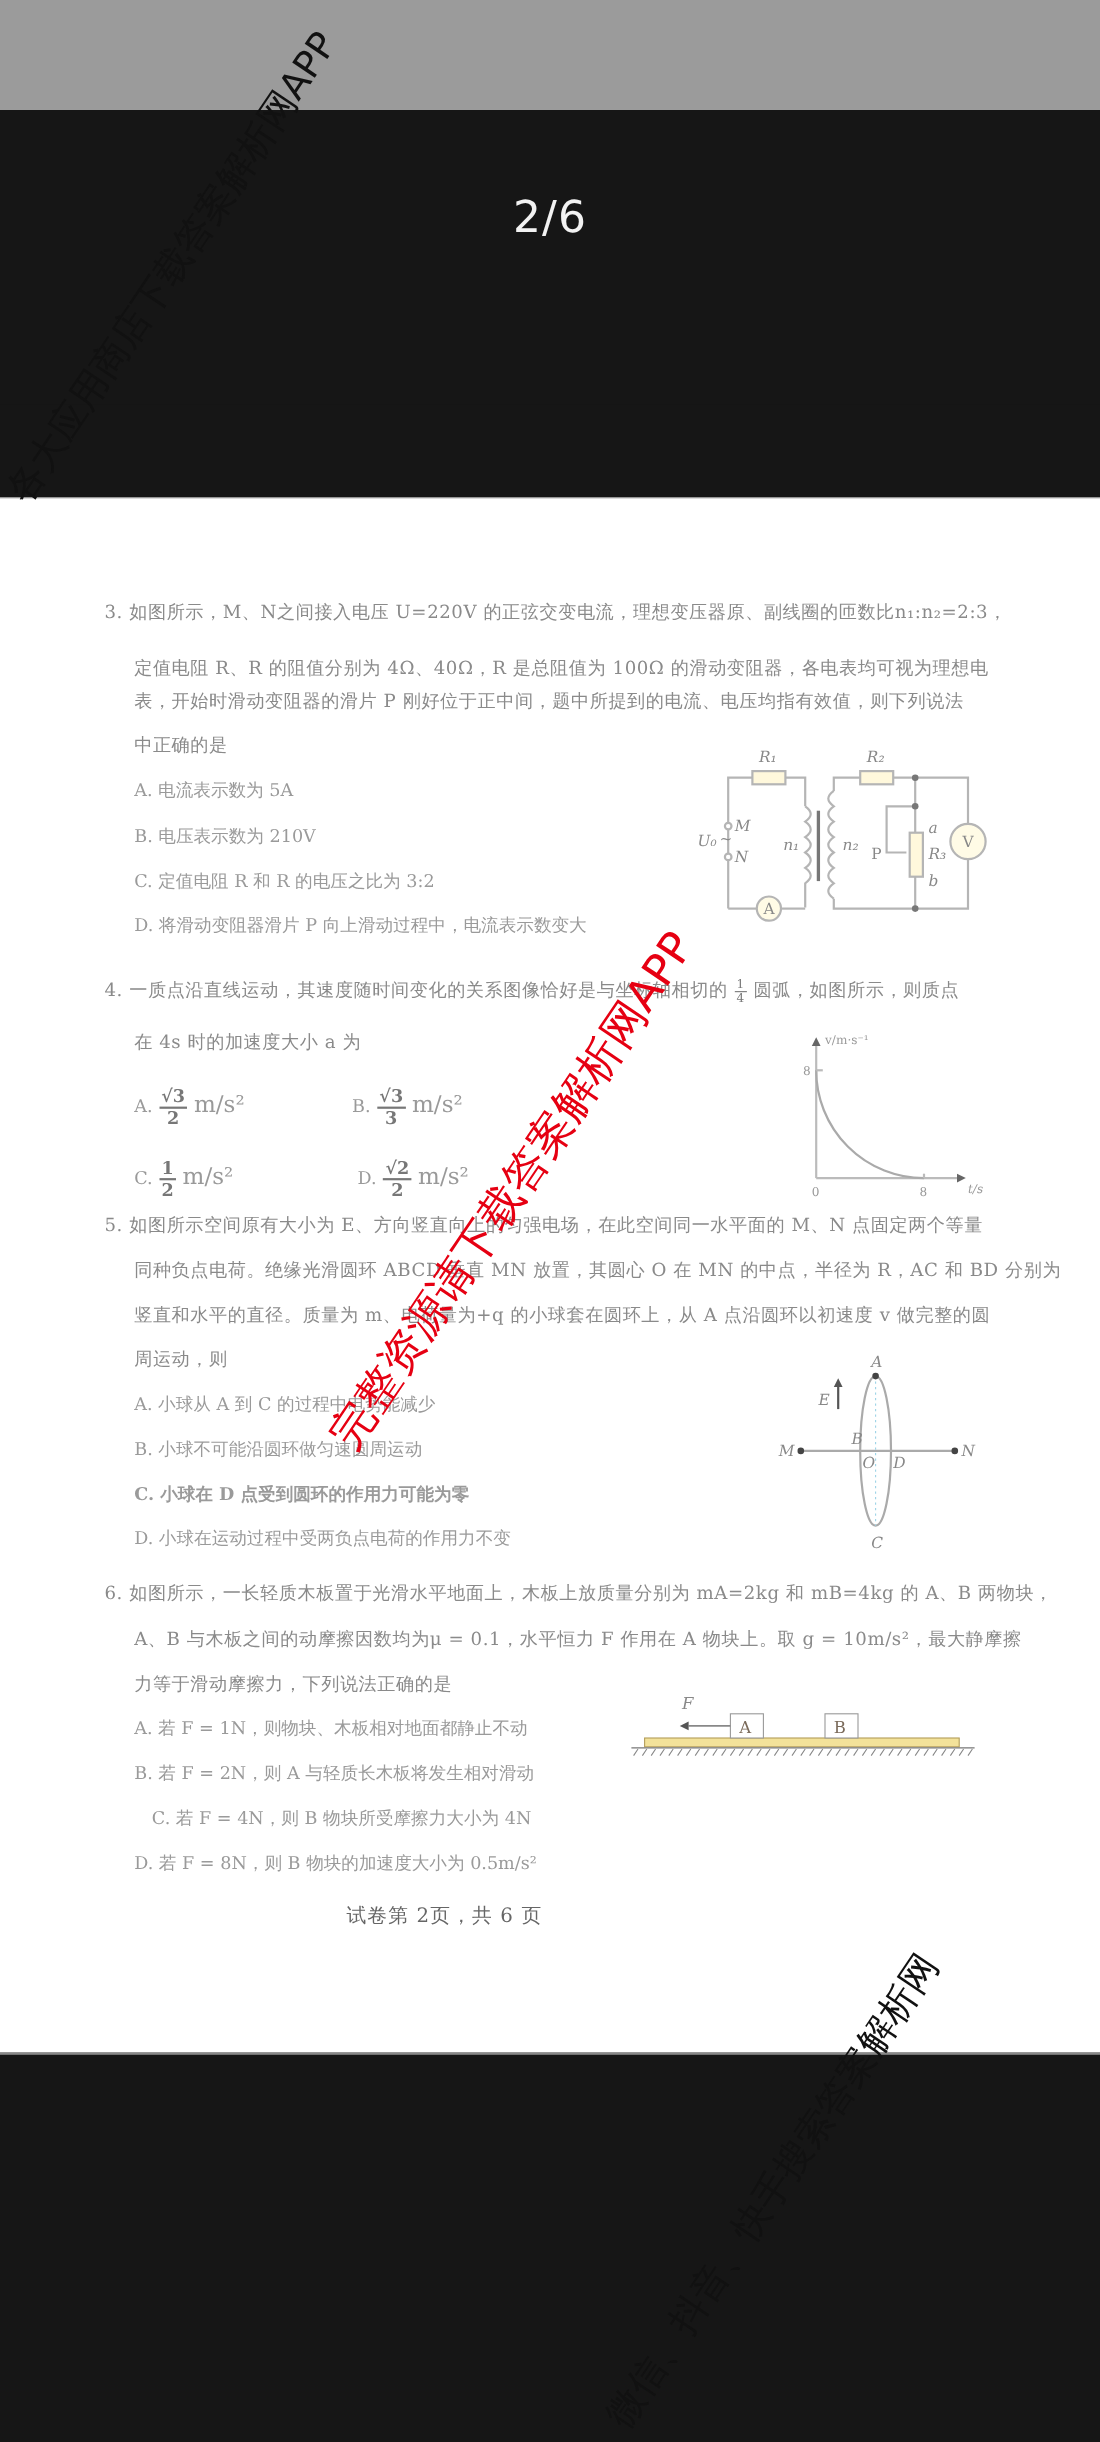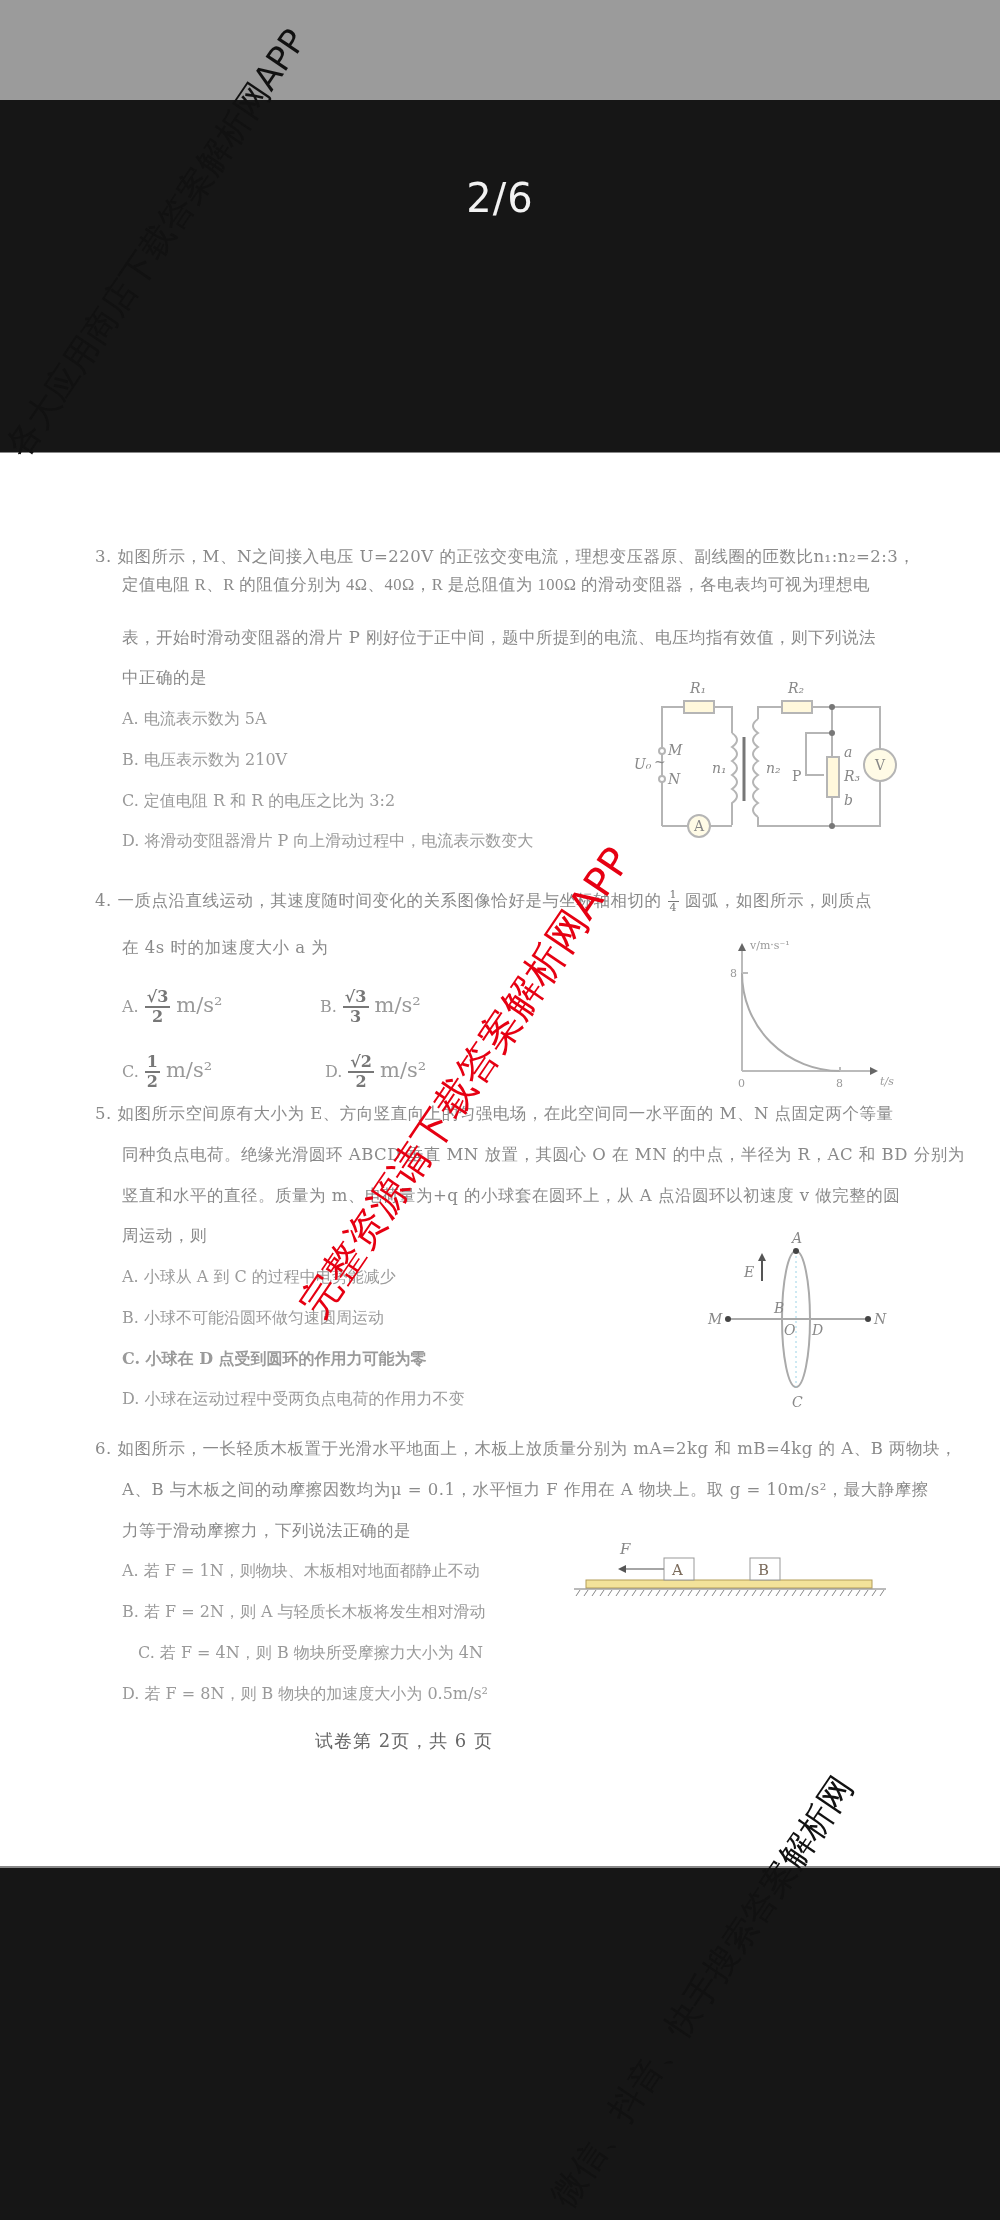--- a/index.html
+++ b/index.html
@@ -25,21 +25,21 @@
 
 <div class="topbar"></div>
 <div class="header">
   <div class="page-indicator" style="top:75px;">2/6</div>
 </div>
 
 <div class="doc">
 
   <div>
     <div class="line" style="left:95px;top:93px;">3. 如图所示，M、N之间接入电压 U=220V 的正弦交变电流，理想变压器原、副线圈的匝数比n₁:n₂=2:3，</div>
-    <div class="line" style="left:122px;top:121px;font-family:Liberation Serif, serif;">定值电阻 R、R 的阻值分别为 4Ω、40Ω，R 是总阻值为 100Ω 的滑动变阻器，各电表均可视为理想电</div>
+    <div class="line" style="left:122px;top:144px;">定值电阻 R、R 的阻值分别为 4Ω、40Ω，R 是总阻值为 100Ω 的滑动变阻器，各电表均可视为理想电</div>
     <div class="line" style="left:122px;top:174px;">表，开始时滑动变阻器的滑片 P 刚好位于正中间，题中所提到的电流、电压均指有效值，则下列说法</div>
     <div class="line" style="left:122px;top:214px;">中正确的是</div>
     <div class="opt" style="left:122px;top:256px;">A. 电流表示数为 5A</div>
     <div class="opt" style="left:122px;top:297px;">B. 电压表示数为 210V</div>
     <div class="opt" style="left:122px;top:338px;">C. 定值电阻 R 和 R 的电压之比为 3:2</div>
     <div class="opt" style="left:122px;top:378px;">D. 将滑动变阻器滑片 P 向上滑动过程中，电流表示数变大</div>
 
     <svg style="position:absolute;left:620px;top:218px;" width="290" height="180" viewBox="0 0 290 180">
       <g stroke="#b5b5b5" stroke-width="2" fill="none">
         <polyline points="42,155 42,36 64,36"></polyline>

